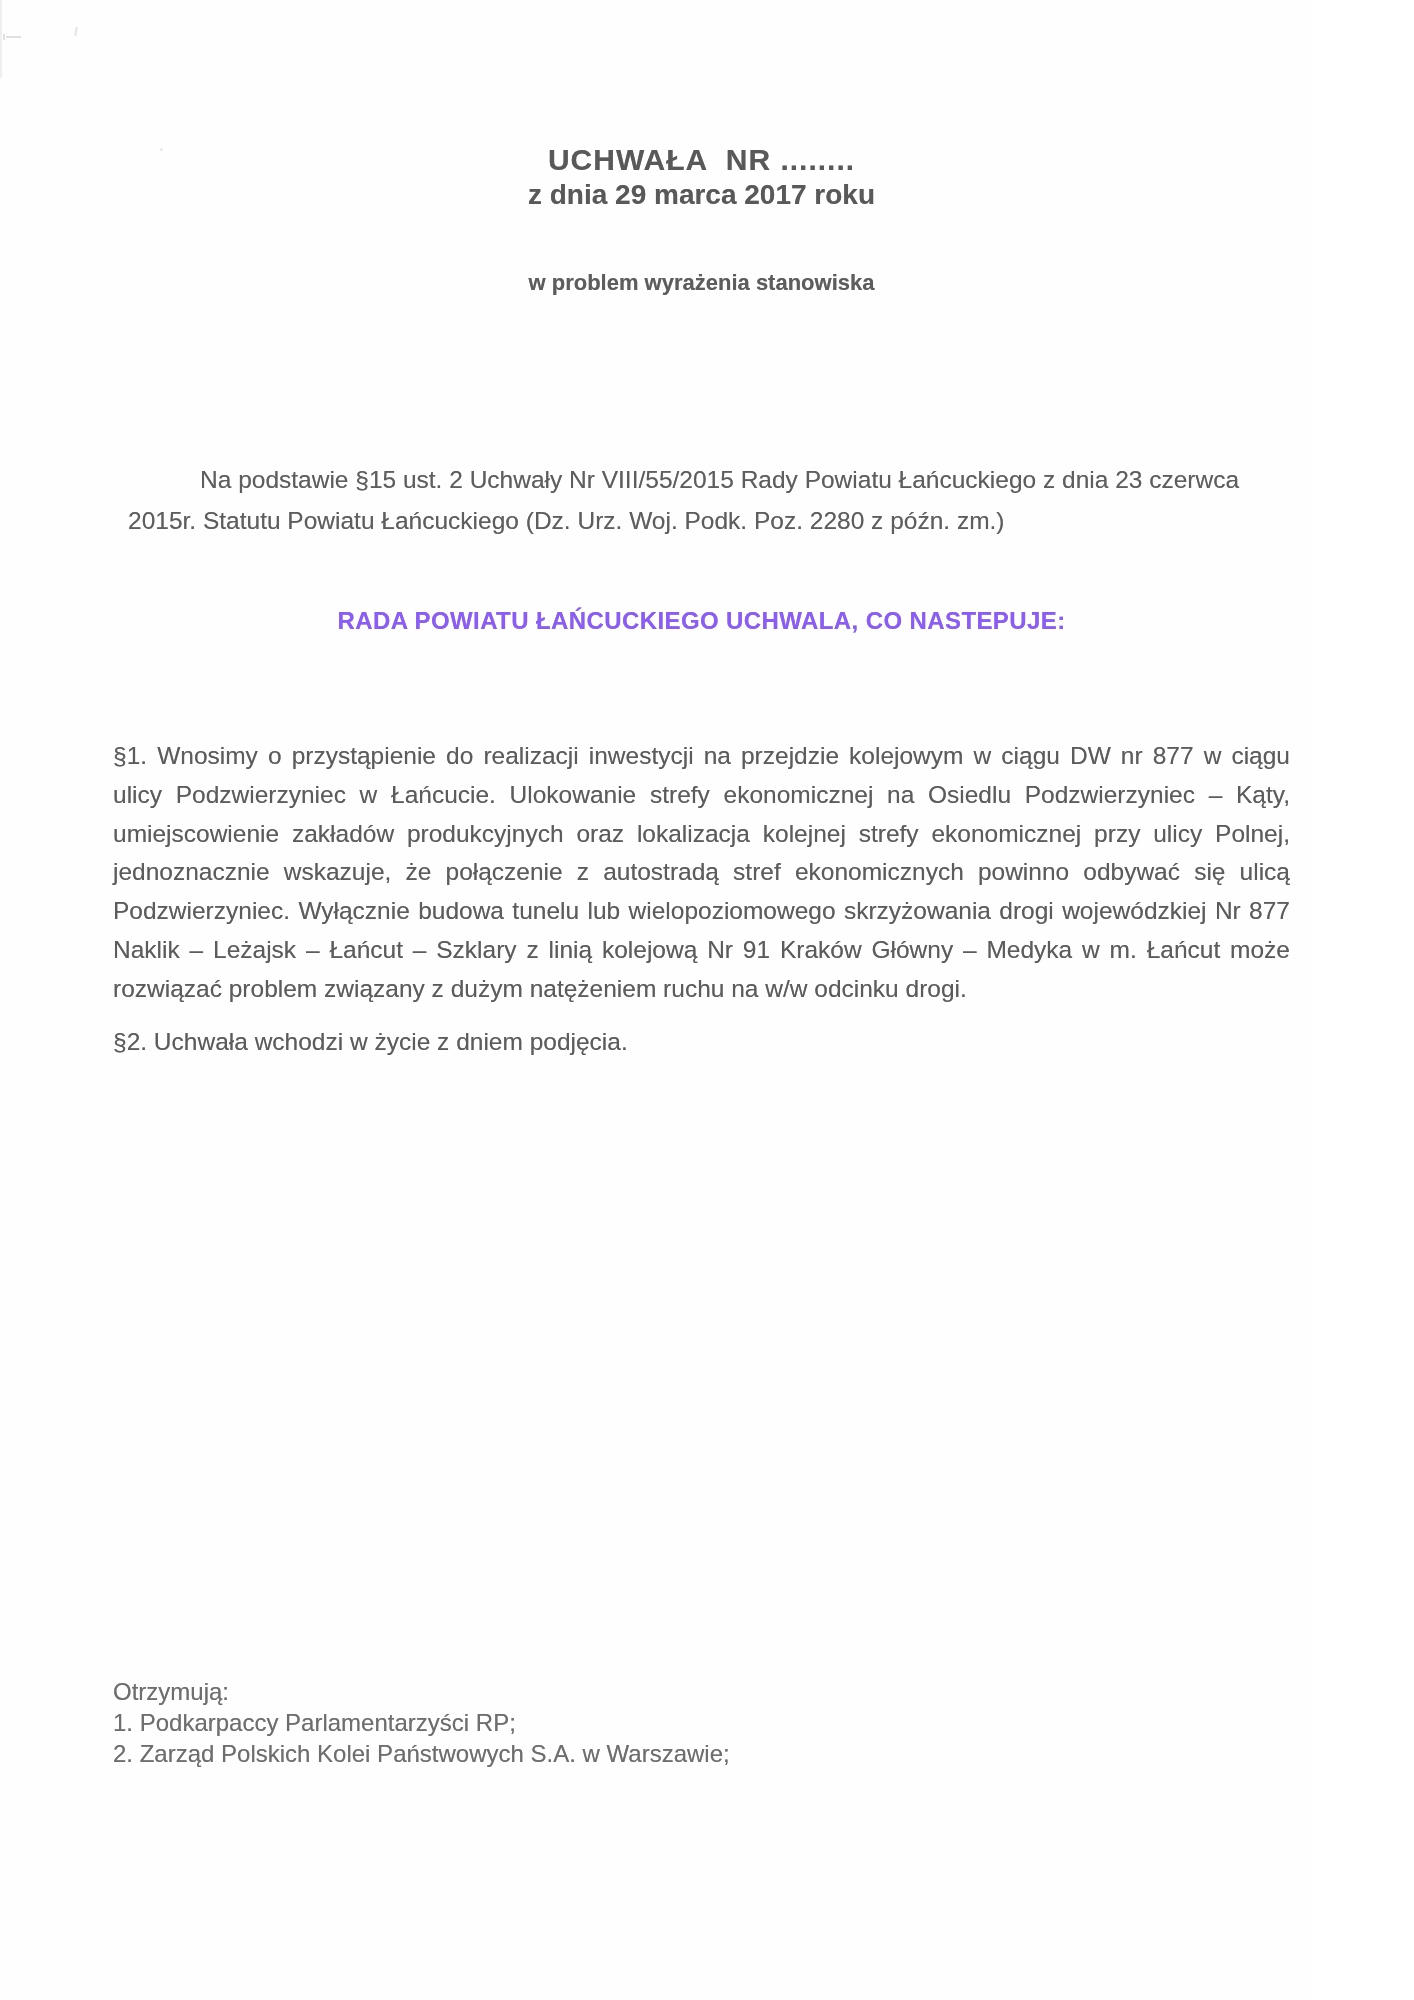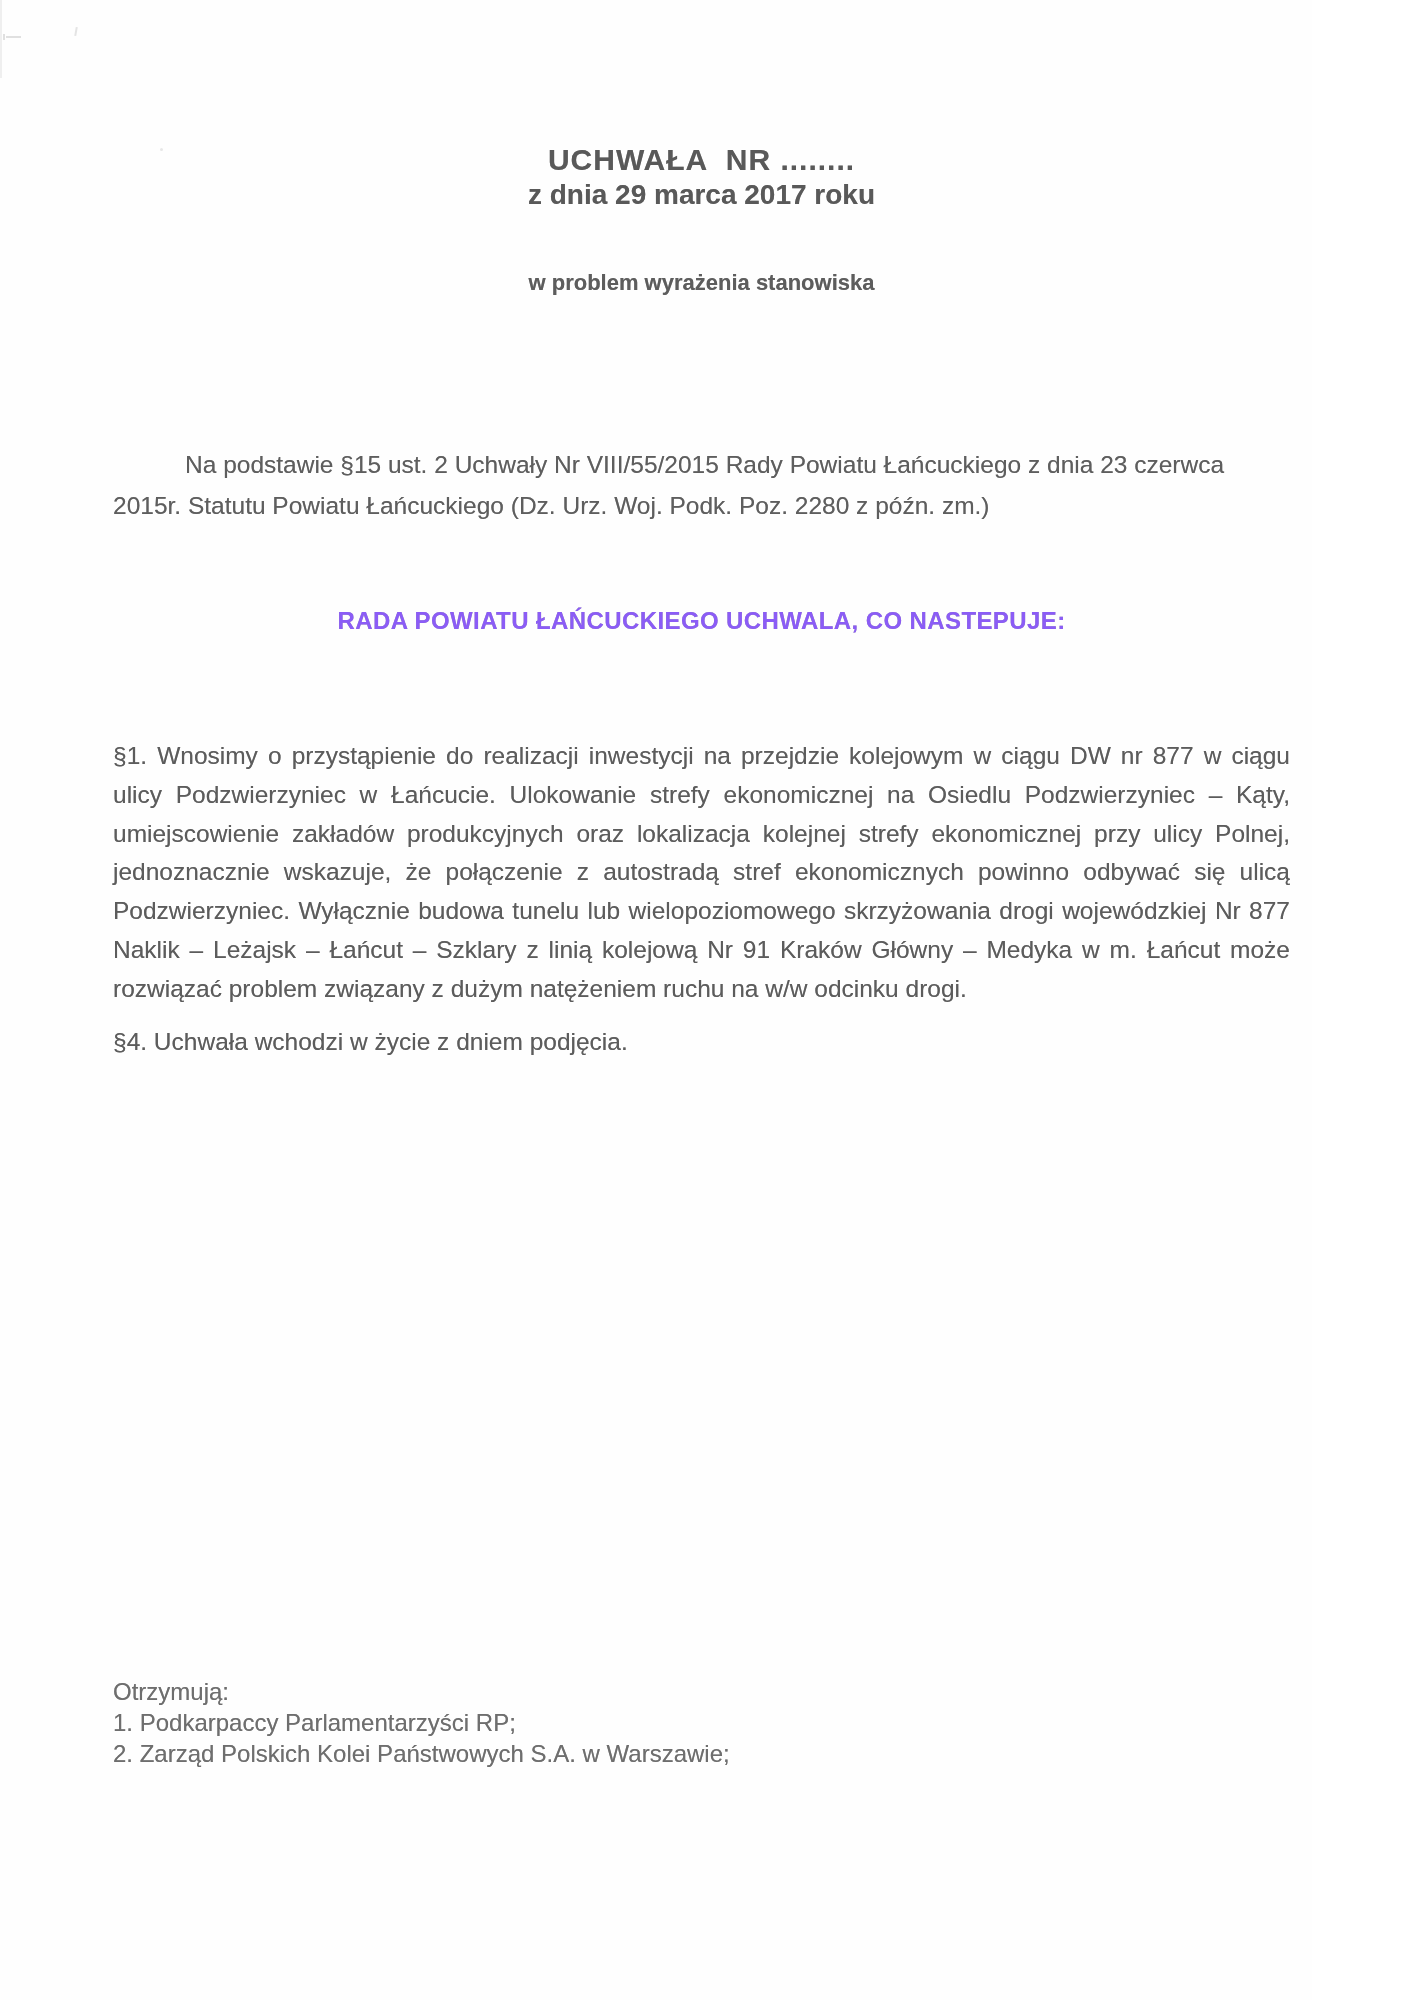--- a/index.html
+++ b/index.html
@@ -121,29 +121,29 @@
 
   <header class="col center title-block" style="position:absolute;">
     <div class="title-line1">UCHWAŁA  NR ........</div>
     <div class="title-line3">z dnia 29 marca 2017 roku</div>
   </header>
 
   <div class="col center subject-block" style="position:absolute;">
     <div class="subject">w problem wyrażenia stanowiska</div>
   </div>
 
-  <p class="col legal-basis" style="margin:0;">Na podstawie §15 ust. 2 Uchwały Nr VIII/55/2015 Rady Powiatu Łańcuckiego z dnia 23 czerwca 2015r. Statutu Powiatu Łańcuckiego (Dz. Urz. Woj. Podk. Poz. 2280 z późn. zm.)</p>
+  <p class="col legal-basis" style="margin:15px;">Na podstawie §15 ust. 2 Uchwały Nr VIII/55/2015 Rady Powiatu Łańcuckiego z dnia 23 czerwca 2015r. Statutu Powiatu Łańcuckiego (Dz. Urz. Woj. Podk. Poz. 2280 z późn. zm.)</p>
 
   <div class="col center enacting-block" style="position:absolute;">
     <div class="enacting">RADA POWIATU ŁAŃCUCKIEGO UCHWALA, CO NASTEPUJE:</div>
   </div>
 
   <p class="col section-1" style="margin:0;">§1. Wnosimy o przystąpienie do realizacji inwestycji na przejdzie kolejowym w ciągu DW nr 877 w ciągu ulicy Podzwierzyniec w Łańcucie. Ulokowanie strefy ekonomicznej na Osiedlu Podzwierzyniec – Kąty, umiejscowienie zakładów produkcyjnych oraz lokalizacja kolejnej strefy ekonomicznej przy ulicy Polnej, jednoznacznie wskazuje, że połączenie z autostradą stref ekonomicznych powinno odbywać się ulicą Podzwierzyniec. Wyłącznie budowa tunelu lub wielopoziomowego skrzyżowania drogi wojewódzkiej Nr 877 Naklik – Leżajsk – Łańcut – Szklary z linią kolejową Nr 91 Kraków Główny – Medyka w m. Łańcut może rozwiązać problem związany z dużym natężeniem ruchu na w/w odcinku drogi.</p>
 
-  <p class="col section-2" style="margin:0;">§4. Uchwała wchodzi w życie z dniem podjęcia.</p>
+  <p class="col section-2" style="margin:0;">§2. Uchwała wchodzi w życie z dniem podjęcia.</p>
 
   <footer class="col distribution" style="position:absolute;">
     <div>Otrzymują:</div>
     <div>1. Podkarpaccy Parlamentarzyści RP;</div>
     <div>2. Zarząd Polskich Kolei Państwowych S.A. w Warszawie;</div>
   </footer>
 
 </div>
 
 </body></html>

